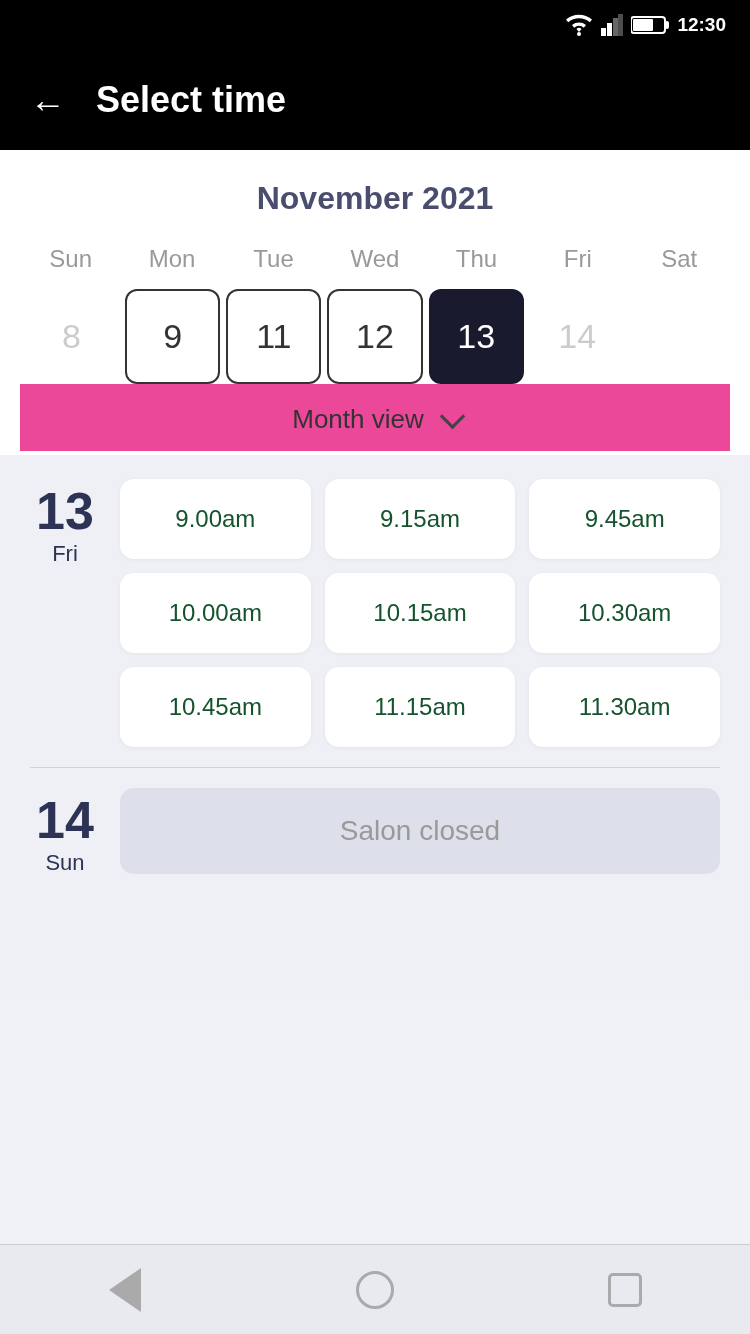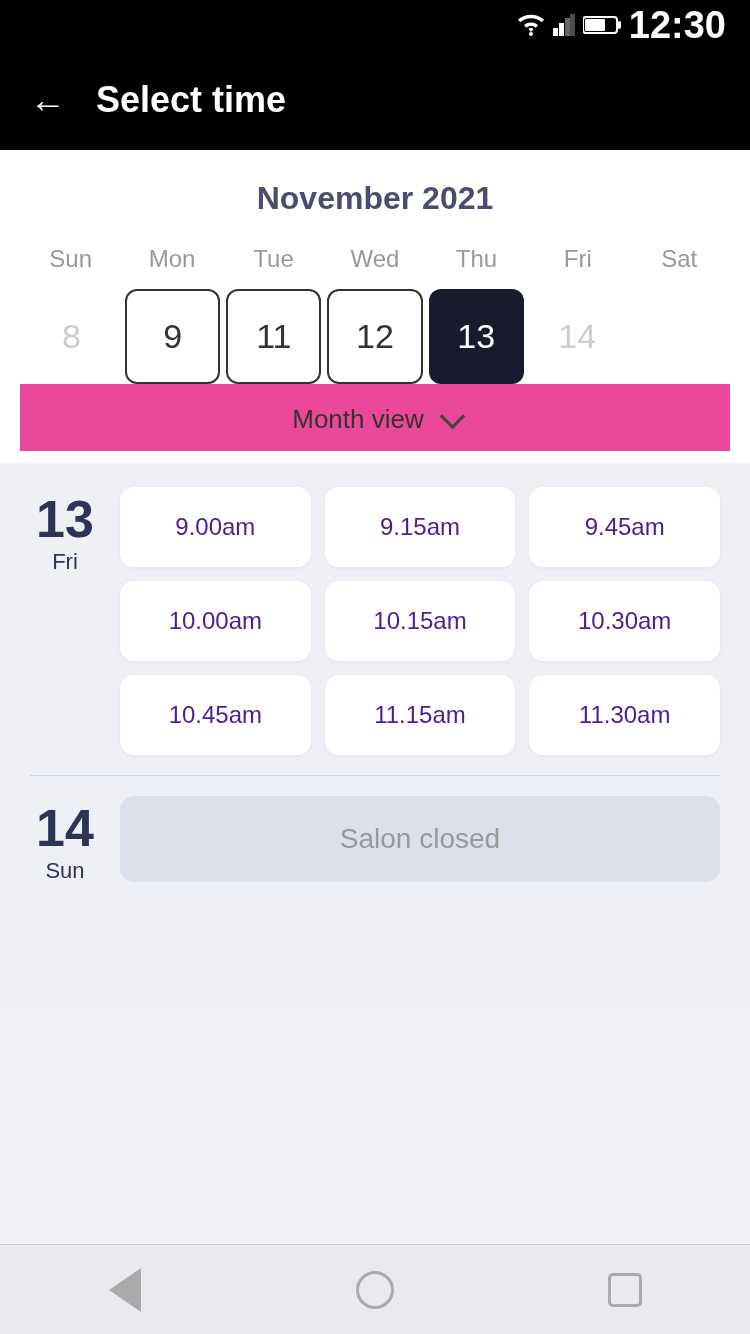--- a/index.html
+++ b/index.html
@@ -23,21 +23,21 @@
       padding-right: 24px;
       gap: 10px;
     }
     .status-icons {
       display: flex;
       align-items: center;
       gap: 8px;
     }
     .status-time {
       color: #fff;
-      font-size: 38px;
+      font-size: 19px;
       font-weight: 600;
     }
 
     
     .header {
       background: #000;
       height: 100px;
       display: flex;
       align-items: center;
       padding: 0 30px;
@@ -50,21 +50,21 @@
     }
     .header-title {
       color: #fff;
       font-size: 36px;
       font-weight: 700;
     }
 
     
     .calendar-section {
       background: #fff;
-      padding: 30px 20px 12px;
+      padding: 30px 20px 4px;
     }
     .month-title {
       text-align: center;
       font-size: 32px;
       font-weight: 600;
       color: #4a4e6e;
       margin-bottom: 24px;
     }
     .week-days {
       display: grid;
@@ -160,21 +160,21 @@
       gap: 14px;
     }
     .time-slot {
       background: #fff;
       border-radius: 14px;
       height: 80px;
       display: flex;
       align-items: center;
       justify-content: center;
       font-size: 24px;
-      color: #4c1d95;
+      color: #14532d;
       cursor: pointer;
       box-shadow: 0 1px 4px rgba(0,0,0,0.05);
     }
 
     .divider {
       height: 1px;
       background: #d0d4de;
       margin: 20px 0;
     }
 

